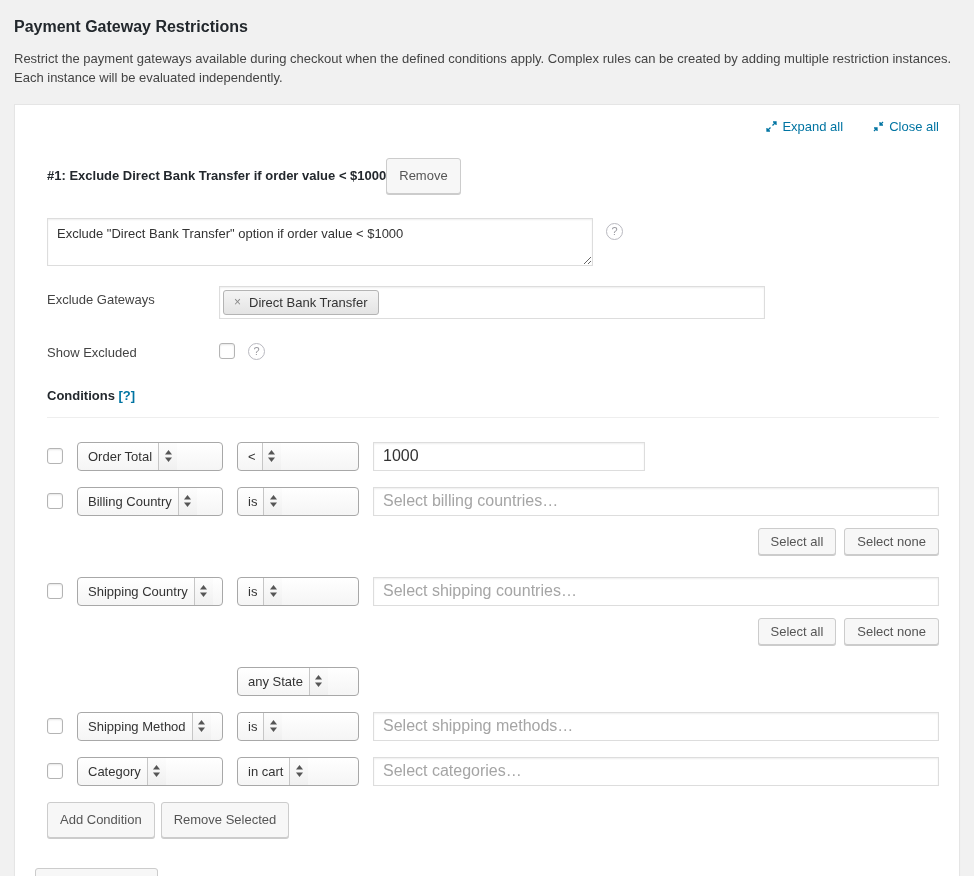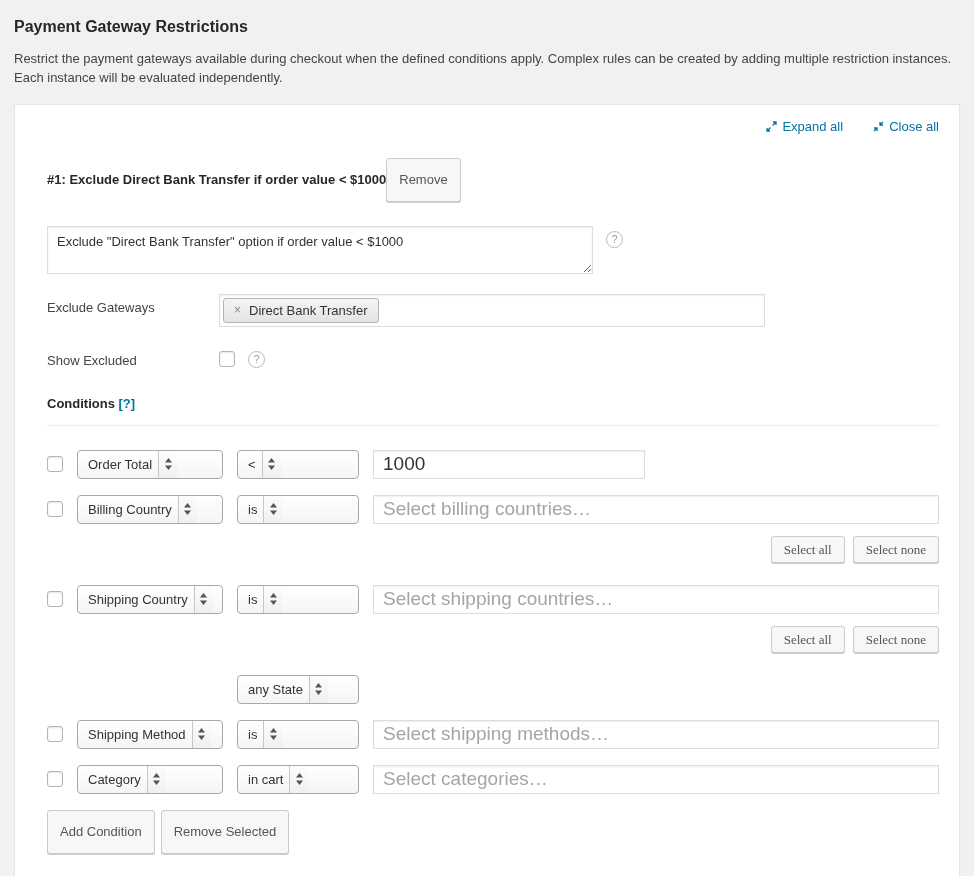--- a/index.html
+++ b/index.html
@@ -32,21 +32,21 @@
   .instance-title { font-weight: bold; color: #23282d; font-size: 13px; }
 
   .button {
     display: inline-block;
     background: #f7f7f7;
     border: 1px solid #ccc;
     border-radius: 3px;
     color: #555;
     font-size: 13px;
     font-family: inherit;
-    height: 44px;
+    height: 36px;
     line-height: 26px;
     padding: 0 12px;
     box-shadow: 0 1px 0 #ccc;
     cursor: pointer;
     white-space: nowrap;
   }
 
   .form-row { display: flex; align-items: flex-start; margin-bottom: 20px; }
   .form-label { flex: 0 0 172px; padding-top: 6px; color: #444; }
 
@@ -119,29 +119,29 @@
     margin-left: 6px;
     background: linear-gradient(#fdfdfd, #f0f0f0);
   }
 
   .cond-input {
     height: 29px;
     border: 1px solid #ddd;
     box-shadow: inset 0 1px 2px rgba(0,0,0,.07);
     padding: 0 9px;
     font-family: "Liberation Sans", sans-serif;
-    font-size: 19px; color: #333;
+    font-size: 16px; color: #333;
     flex: 1 1 auto;
     min-width: 0;
   }
   .cond-input.narrow { flex: 0 0 272px; }
   .cond-input::placeholder { color: #a5a5a5; opacity: 1; }
 
   .select-btn-row { display: flex; justify-content: flex-end; gap: 8px; margin: -4px 0 22px; }
-  .select-btn-row .button { height: 27px; line-height: 25px; font-family: Liberation Serif, serif; }
+  .select-btn-row .button { height: 27px; line-height: 25px; }
 
   .any-state-row { margin-left: 190px; margin-top: 14px; }
 
   .cond-actions { display: flex; gap: 6px; margin-top: 12px; }
 
   .add-restriction-row { margin-top: 30px; }
   .add-restriction-row .button { font-weight: bold; }
 </style>
 </head>
 <body>

